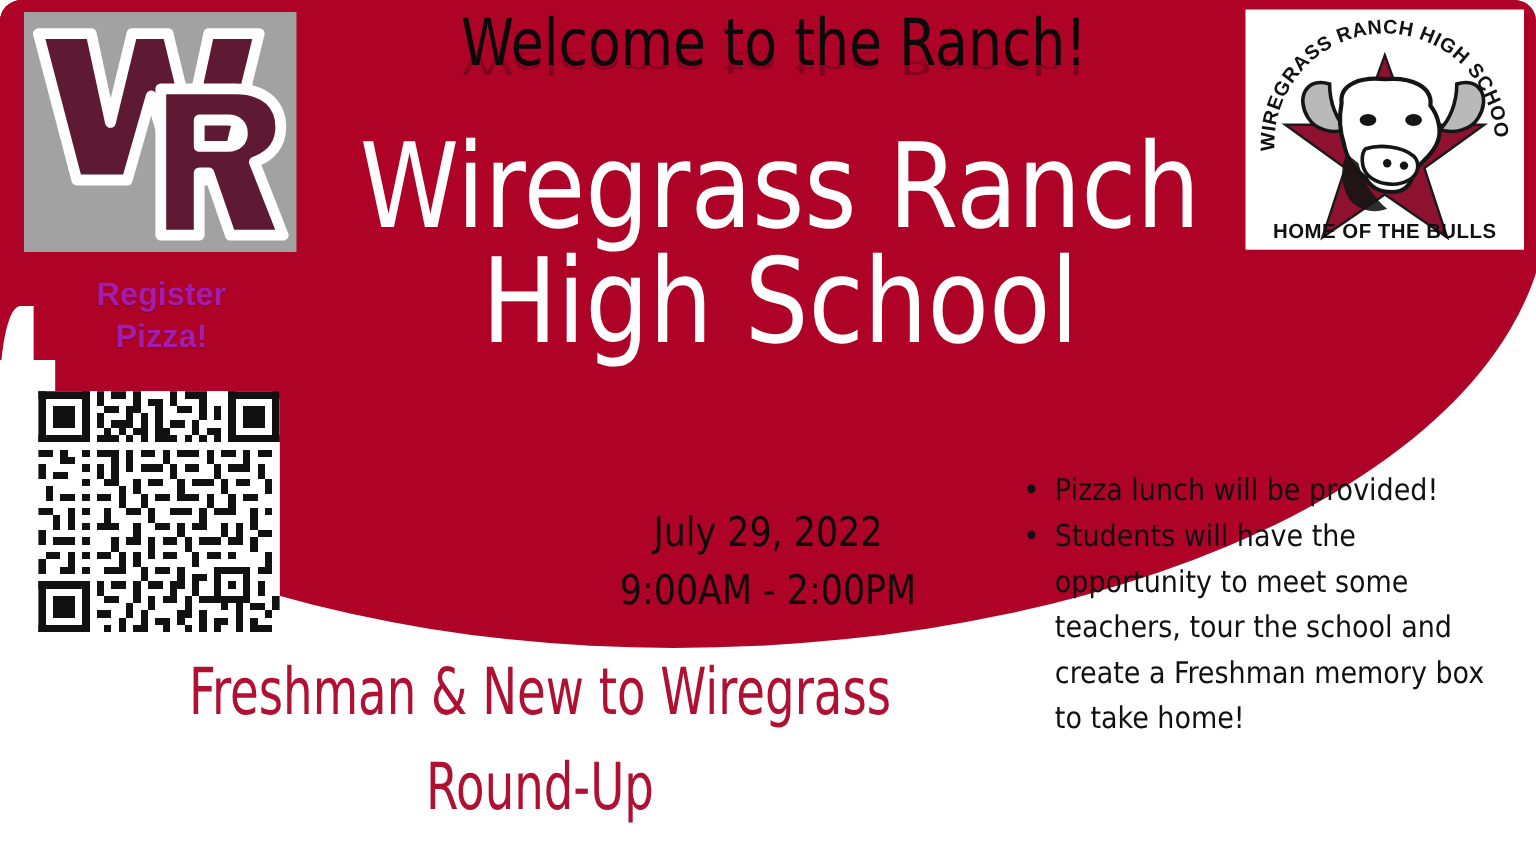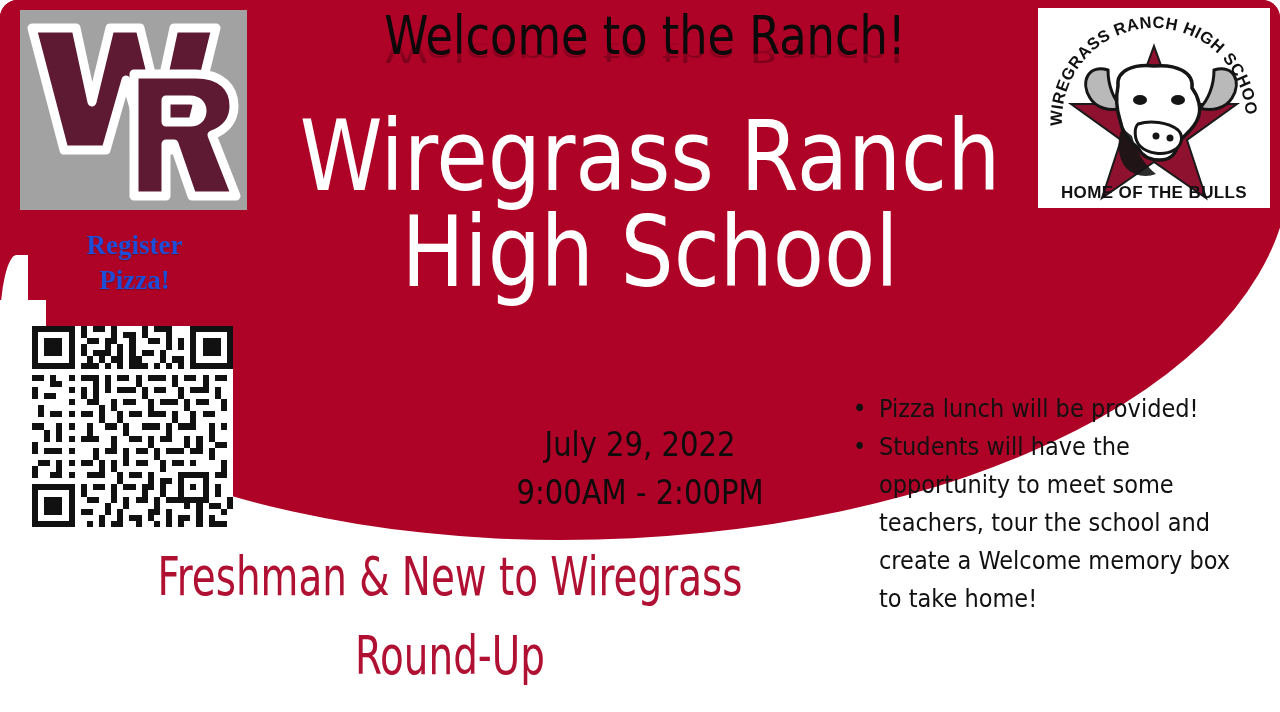--- a/index.html
+++ b/index.html
@@ -78,22 +78,22 @@
 
   
   .seal-box{
     position:absolute;right:10px;top:8px;width:232px;height:200px;background:#ffffff;z-index:7;
   }
   .seal-svg{display:block;width:100%;height:100%;}
 
   
   .register{
     position:absolute;left:22px;top:228px;width:225px;z-index:6;
-    text-align:center;color:#1d4ed8;font-weight:bold;font-size:27px;line-height:1.28;
-    font-family:Liberation Serif, serif;
+    text-align:center;color:#a21caf;font-weight:bold;font-size:27px;line-height:1.28;
+    font-family:Liberation Sans, sans-serif;
     text-shadow:0 1px 1px rgba(0,0,0,.25);
   }
 
   
   .qr{
     position:absolute;left:32px;top:326px;width:201px;height:201px;background:#ffffff;z-index:8;
     padding:0;
   }
   .qr svg{display:block;width:201px;height:201px;}
 
@@ -415,17 +415,17 @@
   <ul class="bullets">
     <li>
       <span class="dot">•</span>
     </li>
     <li>
       <span class="dot">•</span>
       <span>Pizza lunch will be provided!</span>
     </li>
     <li>
       <span class="dot">•</span>
-      <span>Students will have the opportunity to meet some teachers, tour the school and create a Welcome memory box to take home!</span>
+      <span>Students will have the opportunity to meet some teachers, tour the school and create a Freshman memory box to take home!</span>
     </li>
   </ul>
 
 </div>
 
 </body></html>

